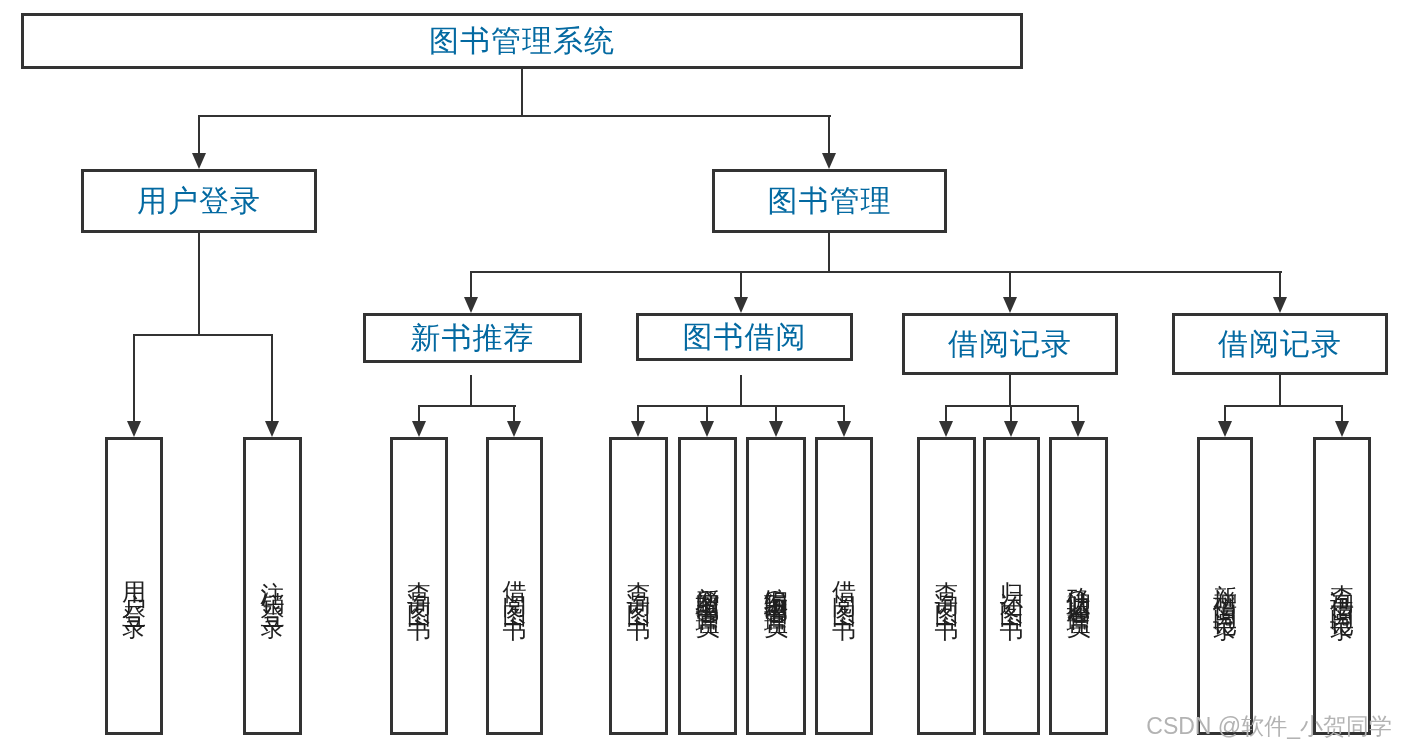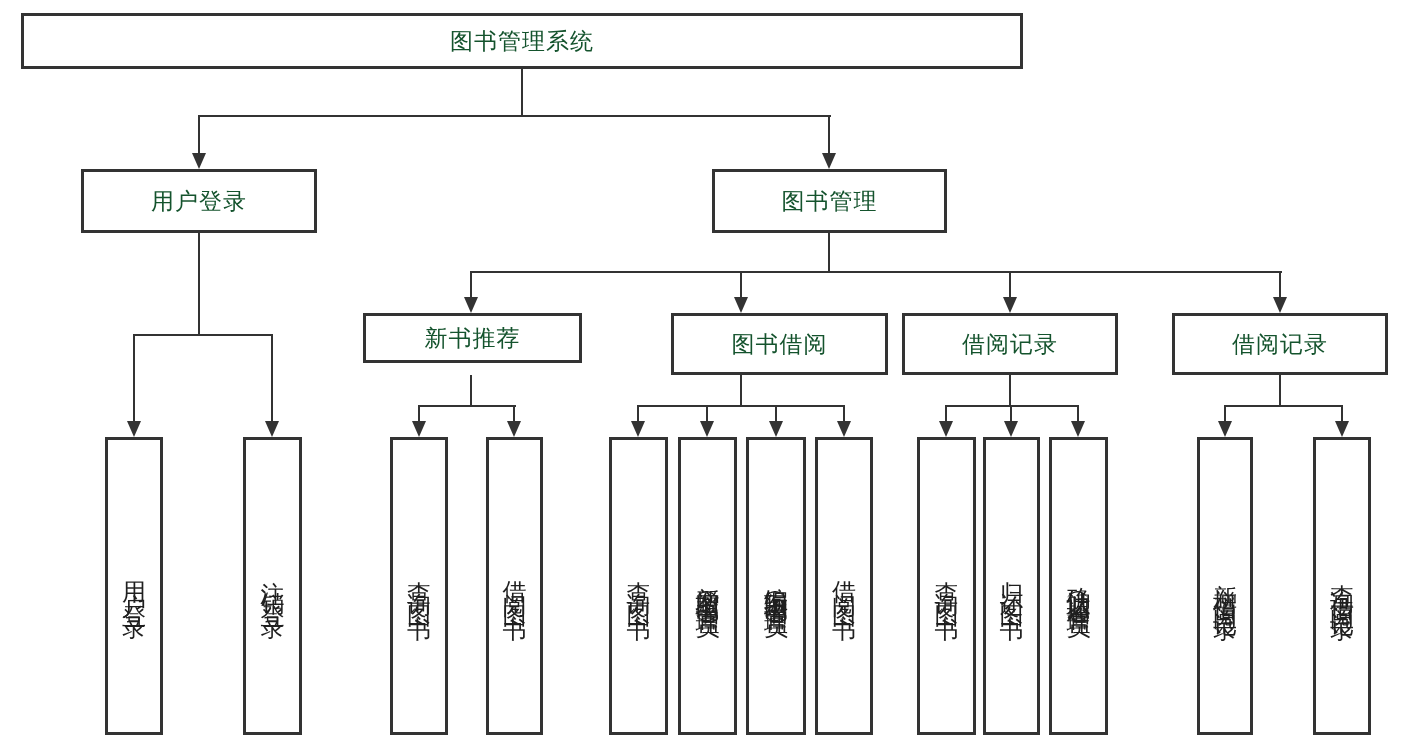--- a/index.html
+++ b/index.html
@@ -4,21 +4,21 @@
 <style>
   html,body { margin:0; padding:0; background:#ffffff; }
   .canvas {
     position:relative; width:1405px; height:747px; background:#ffffff;
     font-family:"Liberation Sans", sans-serif; overflow:hidden;
   }
   .hbox {
     position:absolute; box-sizing:border-box; border:3px solid #333333;
     background:#ffffff; display:flex; align-items:center; justify-content:center;
   }
-  .hlabel { font-size:23px; color:#14532d; letter-spacing:1px; white-space:nowrap; }
+  .hlabel { font-size:30px; color:#0369a1; letter-spacing:1px; white-space:nowrap; }
   .vbox {
     position:absolute; box-sizing:border-box; border:3px solid #333333;
     background:#ffffff; display:flex; align-items:center; justify-content:center;
   }
   .vlabel {
     writing-mode:vertical-rl; text-orientation:mixed;
     font-size:24px; line-height:1; color:#1f1f1f; white-space:nowrap;
   }
   .vline { position:absolute; width:2px; background:#333333; }
   .hline { position:absolute; height:2px; background:#333333; }
@@ -69,21 +69,21 @@
   <div class="vline" style="left:740px;top:271px;height:28px"></div>
   <div class="arrow" style="left:734px;top:297px"></div>
   <div class="vline" style="left:1009px;top:271px;height:28px"></div>
   <div class="arrow" style="left:1003px;top:297px"></div>
   <div class="vline" style="left:1279px;top:271px;height:28px"></div>
   <div class="arrow" style="left:1273px;top:297px"></div>
 
   <div class="hbox" style="left:363px;top:313px;width:219px;height:50px">
     <span class="hlabel">新书推荐</span>
   </div>
-  <div class="hbox" style="left:671px;top:313px;width:217px;height:62px">
+  <div class="hbox" style="left:636px;top:313px;width:217px;height:48px">
     <span class="hlabel">图书借阅</span>
   </div>
   <div class="hbox" style="left:902px;top:313px;width:216px;height:62px">
     <span class="hlabel">借阅记录</span>
   </div>
   <div class="hbox" style="left:1172px;top:313px;width:216px;height:62px">
     <span class="hlabel">借阅记录</span>
   </div>
 
   <div class="vline" style="left:470px;top:375px;height:31px"></div>
@@ -157,13 +157,14 @@
     <span class="vlabel" style="letter-spacing: 4px;">确认归还（管理员）</span>
   </div>
 
   <div class="vbox" style="left:1197px;top:437px;width:56px;height:298px">
     <span class="vlabel" style="letter-spacing: 7px;">新增借阅记录</span>
   </div>
   <div class="vbox" style="left:1313px;top:437px;width:58px;height:298px">
     <span class="vlabel" style="letter-spacing: 7px;">查询借阅记录</span>
   </div>
 
+  <div class="watermark">CSDN @软件_小贺同学</div>
 </div>
 
 </body></html>

